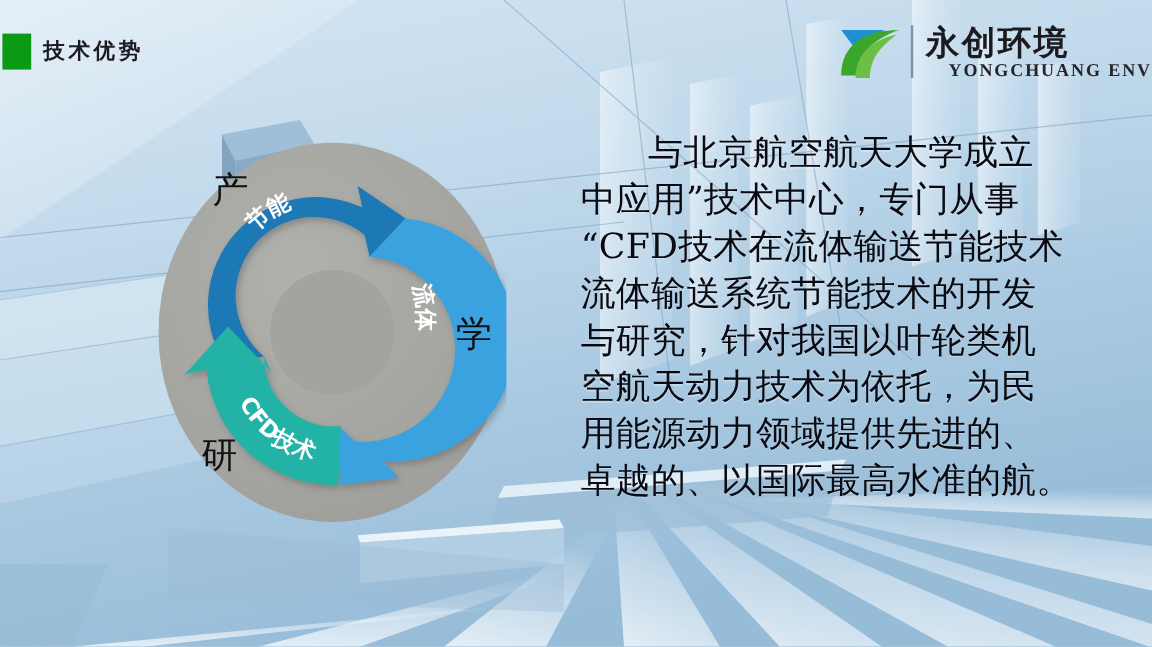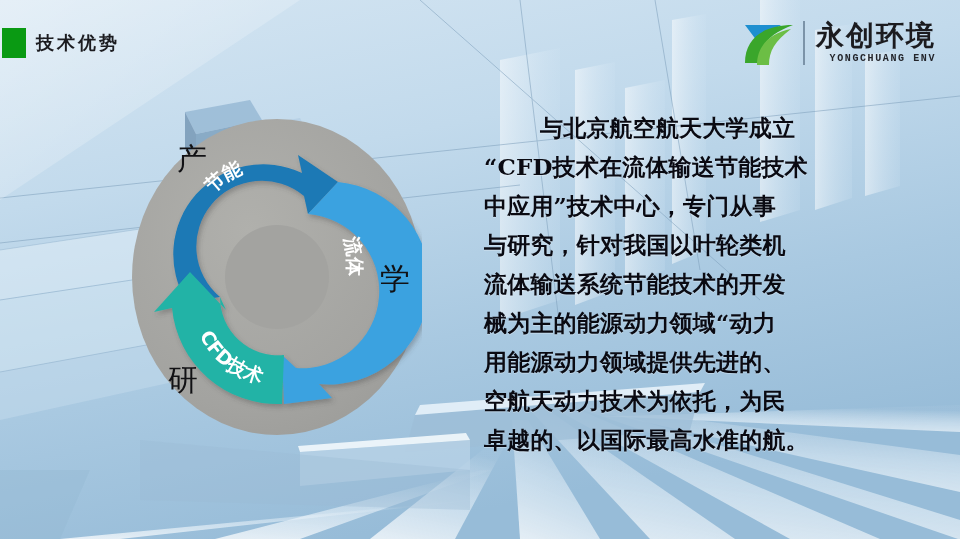--- a/index.html
+++ b/index.html
@@ -24,32 +24,33 @@
     position:absolute;left:2px;top:28px;width:24px;height:30px;
     background:#0a9a13;
   }
   .title-text{
     position:absolute;left:36px;top:28px;
     font-size:18px;font-weight:bold;color:#1c1c20;
     letter-spacing:3px;line-height:30px;
     font-family:"DejaVu Sans","Liberation Sans",sans-serif;
   }
 
-  .logo{position:absolute;right:24px;top:14px;height:58px;display:flex;align-items:center;text-align:right;}
+  .logo{position:absolute;right:0;top:14px;height:58px;display:flex;align-items:center;}
   .logo-icon{width:56px;height:48px;position:relative;flex:0 0 auto;}
   .logo-sep{width:2px;height:44px;background:#7b93a8;margin:0 11px 0 6px;flex:0 0 auto;}
   .logo-words{display:flex;flex-direction:column;justify-content:center;}
   .logo-cn{
     font-size:28px;font-weight:bold;color:#1b1b1f;letter-spacing:2px;line-height:30px;
     font-family:"DejaVu Sans","Liberation Sans",sans-serif;
   }
   .logo-en{
-    font-size:10px;font-weight:bold;color:#23252b;letter-spacing:1.6px;line-height:14px;
+    font-size:15px;font-weight:bold;color:#23252b;letter-spacing:1.6px;line-height:14px;
     margin-top:1px;
-    font-family:Liberation Mono, monospace;
+    font-family:Liberation Serif, serif;
+    margin-left:19px;
   }
 
   
   .diagram{position:absolute;left:132px;top:112px;width:290px;height:330px;}
   .diagram svg{display:block;}
   .seg-label{
     fill:#ffffff;font-weight:bold;
     font-family:"DejaVu Sans","Liberation Sans",sans-serif;
     paint-order:stroke;
   }
@@ -60,21 +61,21 @@
   }
   .ring-label.pos-top{left:45px;top:32px;}
   .ring-label.pos-right{left:248px;top:152px;}
   .ring-label.pos-bottom{left:36px;top:253px;}
 
   
   .body-text{
     position:absolute;left:484px;top:108px;width:394px;
     color:#0a0a12;
     font-family:"DejaVu Serif","Liberation Serif",serif;
-    font-size:23px;font-weight:bold;
+    font-size:29px;font-weight:normal;
     line-height:39px;
     letter-spacing:0.2px;
     text-align:justify;
     text-shadow:0 1px 0 rgba(255,255,255,0.28);
   }
   .body-text .line{display:block;white-space:nowrap;}
   .body-text .line.indent{text-indent:56px;}
 </style>
 </head>
 <body>
@@ -255,23 +256,22 @@
       </text>
     </svg>
 
     <div class="ring-label pos-top">产</div>
     <div class="ring-label pos-right">学</div>
     <div class="ring-label pos-bottom">研</div>
   </div>
 
   <div class="body-text">
     <span class="line indent">与北京航空航天大学成立</span>
+    <span class="line">中应用”技术中心，专门从事</span>
     <span class="line">“CFD技术在流体输送节能技术</span>
-    <span class="line">中应用”技术中心，专门从事</span>
+    <span class="line">流体输送系统节能技术的开发</span>
     <span class="line">与研究，针对我国以叶轮类机</span>
-    <span class="line">流体输送系统节能技术的开发</span>
-    <span class="line">械为主的能源动力领域“动力</span>
+    <span class="line">空航天动力技术为依托，为民</span>
     <span class="line">用能源动力领域提供先进的、</span>
-    <span class="line">空航天动力技术为依托，为民</span>
     <span class="line">卓越的、以国际最高水准的航。</span>
   </div>
 
 </div>
 
 </body></html>

